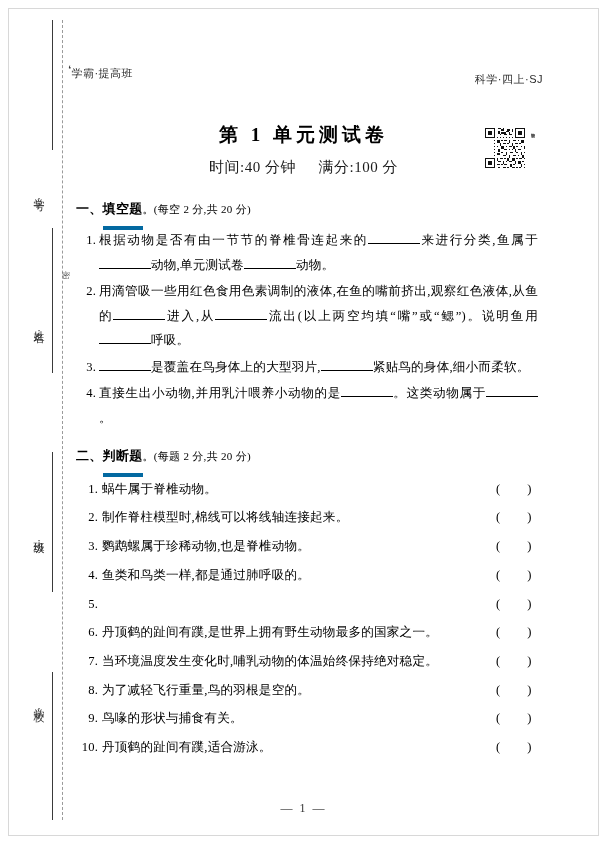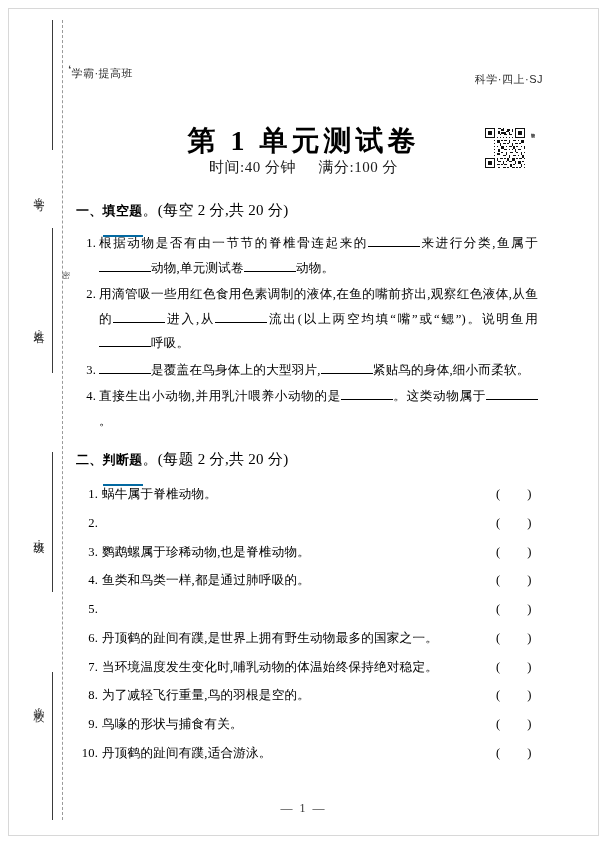--- a/index.html
+++ b/index.html
@@ -131,21 +131,21 @@
     white-space: nowrap;
   }
 
   
   .paper-title {
     position: absolute;
     left: 0;
     right: 0;
     top: 122px;
     text-align: center;
-    font-size: 28px;
+    font-size: 19px;
     font-weight: bold;
     letter-spacing: 4px;
     color: #000;
     font-family: "Liberation Serif", "DejaVu Serif", serif;
   }
   .paper-meta {
     position: absolute;
     left: 0;
     right: 0;
     top: 158px;
@@ -167,25 +167,25 @@
   .sec-head {
     font-size: 13px;
     color: #000;
     margin: 0 0 10px 0;
     letter-spacing: 0.3px;
     line-height: 1.4;
   }
   .sec-head .sec-no { font-weight: bold; }
   .sec-head .sec-name {
     font-weight: bold;
-    border-bottom: 2px solid #0369a1;
-    padding-bottom: 17px;
+    border-bottom: 4px solid #0369a1;
+    padding-bottom: 10px;
   }
   .sec-head .sec-score {
-    font-size: 15px;
+    font-size: 11px;
   }
 
   .q {
     display: flex;
     font-size: 12.6px;
     line-height: 1.95;
     color: #000;
     margin-bottom: 2px;
     letter-spacing: 0.2px;
   }
@@ -442,20 +442,21 @@
 
       <div class="jq">
         <div class="jq-num">1.</div>
         <div class="jq-text">蜗牛属于脊椎动物。</div>
         <div class="jq-fill"></div>
         <div class="jq-paren">(  )</div>
       </div>
 
       <div class="jq">
         <div class="jq-num">2.</div>
+        <div class="jq-text">制作脊柱模型时,棉线可以将线轴连接起来。</div>
         <div class="jq-fill"></div>
         <div class="jq-paren">(  )</div>
       </div>
 
       <div class="jq">
         <div class="jq-num">3.</div>
         <div class="jq-text">鹦鹉螺属于珍稀动物,也是脊椎动物。</div>
         <div class="jq-fill"></div>
         <div class="jq-paren">(  )</div>
       </div>

